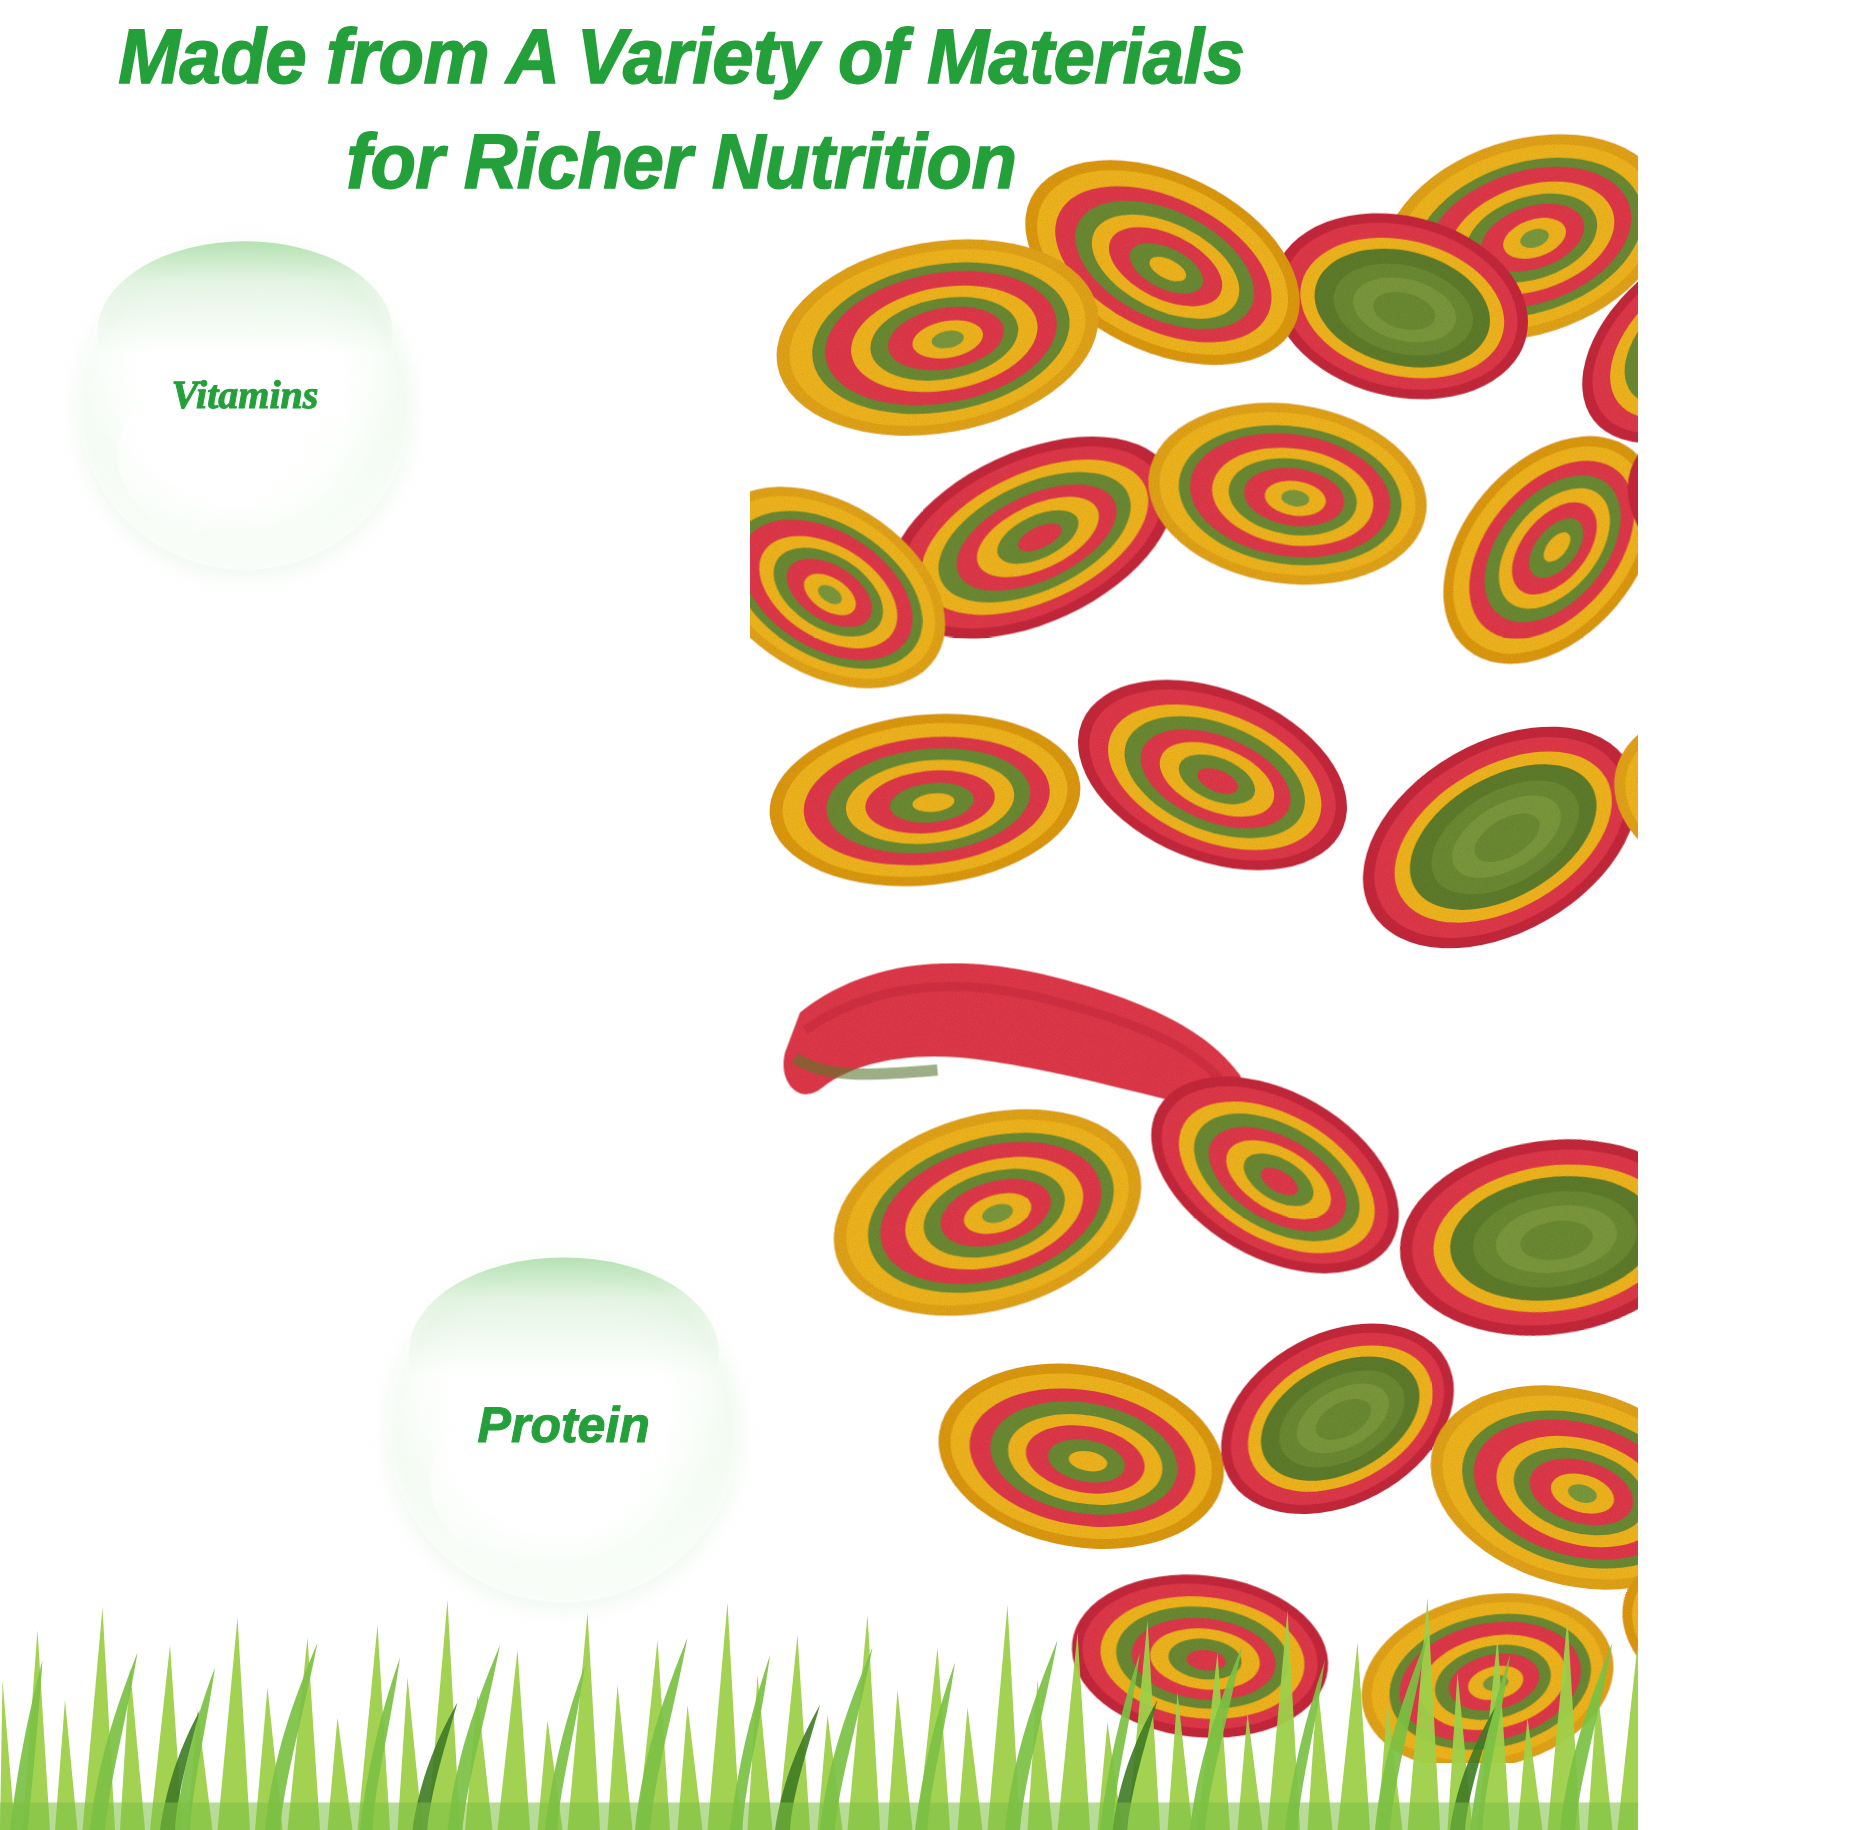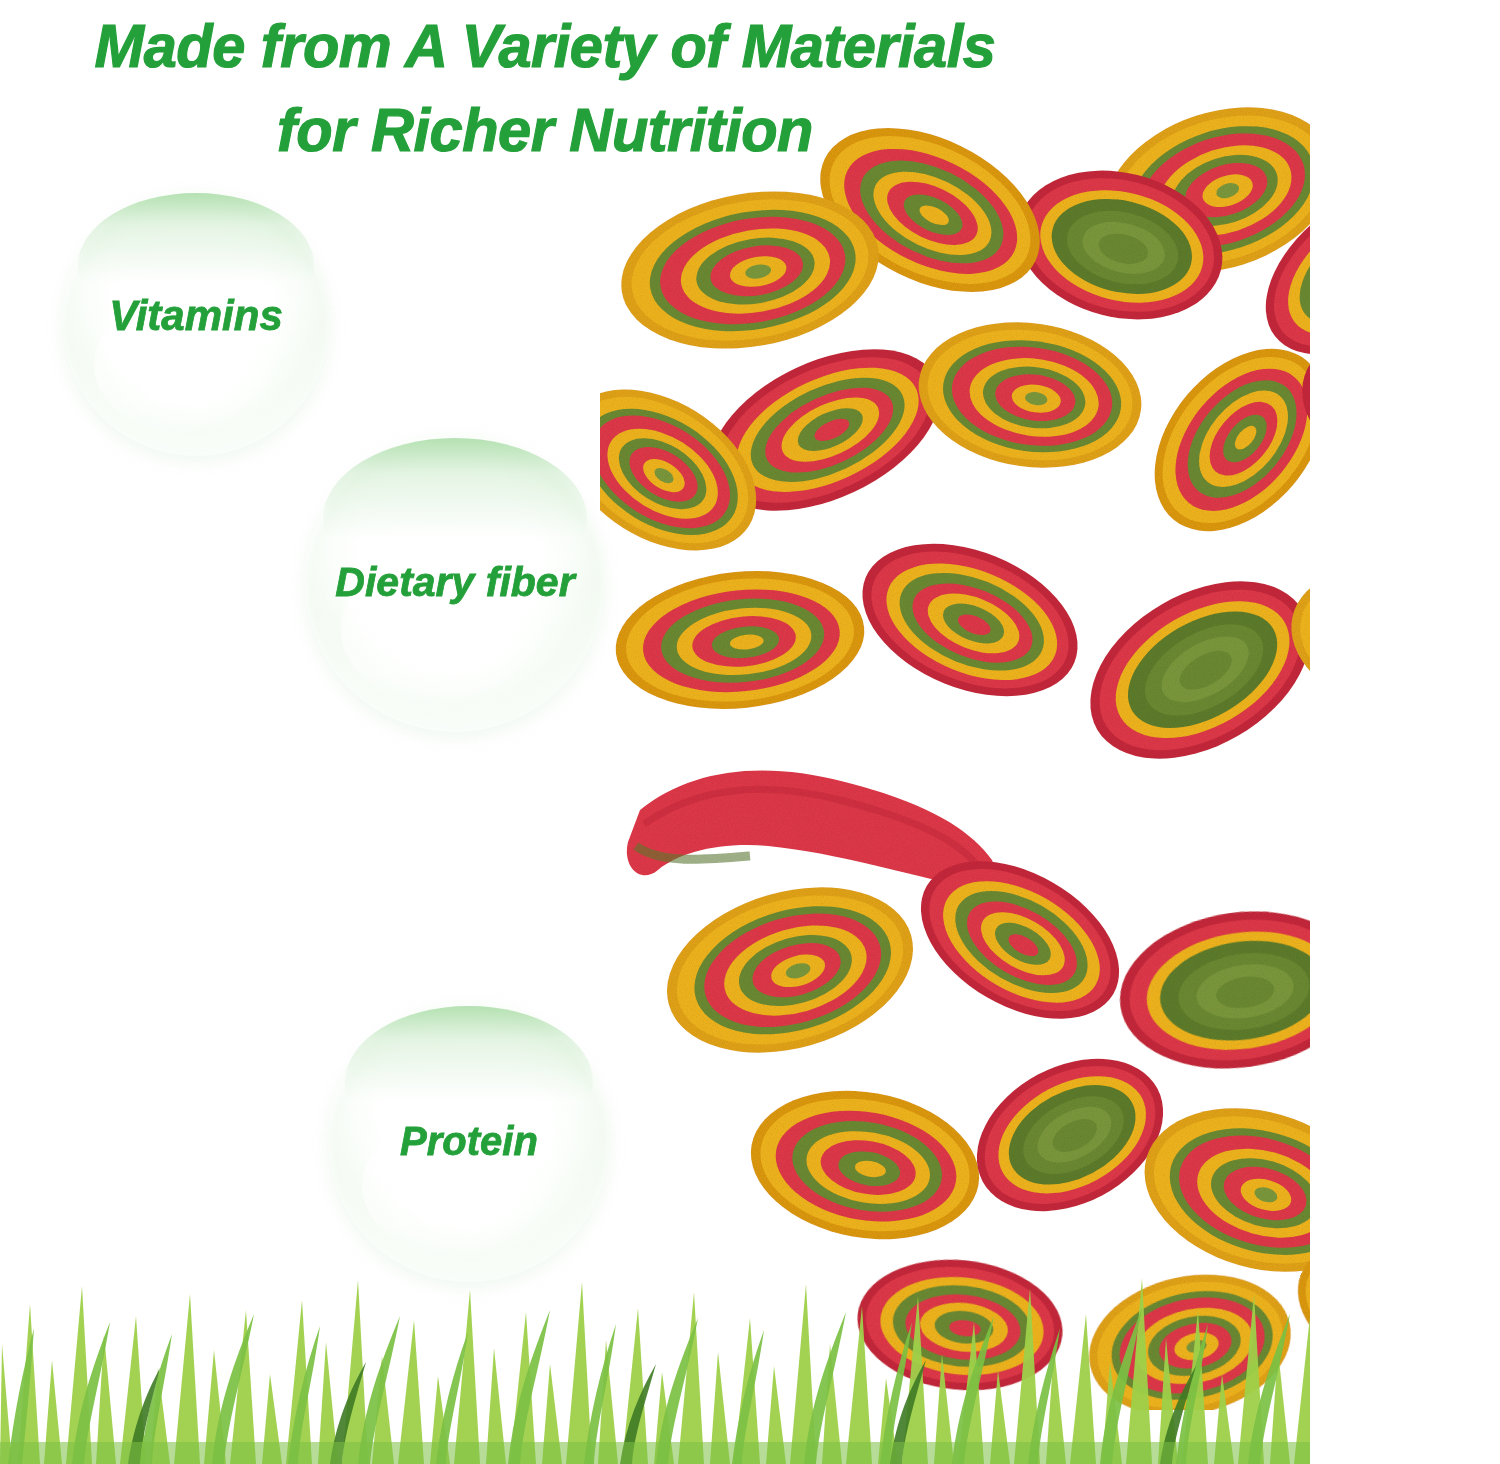--- a/index.html
+++ b/index.html
@@ -95,29 +95,29 @@
     color: #24a03a;
     font-family: "Liberation Sans", sans-serif;
     font-weight: bold;
     font-style: italic;
     white-space: nowrap;
     z-index: 2;
     -webkit-text-stroke: 0.8px #24a03a;
   }
 
   #bubble-vitamins      { left: 62px;  top: 188px;  width: 268px; height: 268px; }
-  #bubble-vitamins      .bubble-label { font-size: 42px; margin-top: -6px; }
+  #bubble-vitamins      .bubble-label { font-size: 32px; margin-top: -6px; font-family: Liberation Serif, serif; }
 
   #bubble-dietary-fiber { left: 305px; top: 432px;  width: 300px; height: 300px; }
   #bubble-dietary-fiber .bubble-label { font-size: 41px; margin-top: 0px; }
 
   #bubble-minerals      { left: 38px;  top: 742px;  width: 308px; height: 308px; }
   #bubble-minerals      .bubble-label { font-size: 40px; margin-top: 0px; }
 
-  #bubble-protein       { left: 328px; top: 1000px; width: 282px; height: 282px; }
+  #bubble-protein       { left: 310px; top: 1000px; width: 282px; height: 282px; }
   #bubble-protein       .bubble-label { font-size: 40px; margin-top: 0px; }
 
   
   #treat-pile {
     position: absolute;
     left: 600px;
     top: 40px;
     width: 900px;
     height: 1370px;
     z-index: 20;
@@ -244,23 +244,20 @@
 
   <div class="headline">
     <span class="line line1">Made from A Variety of Materials</span>
     <span class="line line2">for Richer Nutrition</span>
   </div>
 
   <div class="bubble" id="bubble-vitamins">
     <span class="bubble-label">Vitamins</span>
   </div>
 
-  <div class="bubble" id="bubble-dietary-fiber">
-    <span class="bubble-label">Dietary fiber</span>
-  </div>
 
 
   <div class="bubble" id="bubble-protein">
     <span class="bubble-label">Protein</span>
   </div>
 
   <div id="grass-band">
     <svg viewBox="0 0 1500 200" preserveAspectRatio="none" xmlns="http://www.w3.org/2000/svg" aria-hidden="true">
       <g>
 

